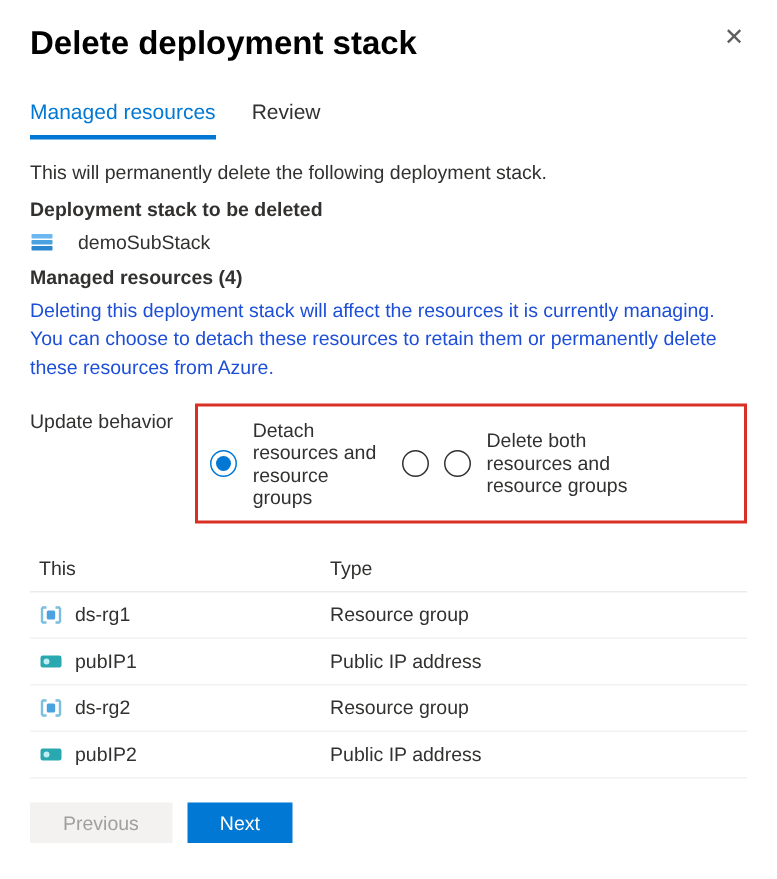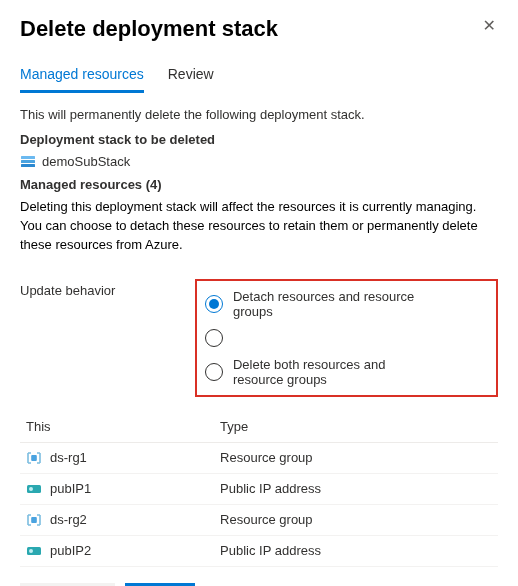--- a/index.html
+++ b/index.html
@@ -14,26 +14,26 @@
     background: #fff;
   }
   .header { display: flex; align-items: flex-start; justify-content: space-between; }
   .title { font-size: 22px; font-weight: 600; color: #000000; margin: 0 0 18px 0; }
   .close { font-size: 16px; color: #605e5c; cursor: pointer; line-height: 1; padding: 2px; }
   .tabs { display: flex; gap: 24px; border-bottom: 0; margin-bottom: 14px; }
   .tab { padding: 6px 0 8px 0; font-size: 14px; color: #323130; cursor: pointer; border-bottom: 3px solid transparent; }
   .tab.active { color: #0078d4; border-bottom-color: #0078d4; font-weight: 400; }
   .intro { margin-bottom: 10px; color: #323130; }
   .section-label { font-weight: 600; font-size: 13px; margin: 8px 0 6px 0; color: #323130; }
-  .stack-row { display: flex; align-items: center; gap: 6px; margin: 4px 0 8px 0; }
+  .stack-row { display: flex; align-items: center; gap: 16px; margin: 4px 0 8px 0; }
   .stack-name { color: #323130; }
-  .desc { color: #000000; line-height: 1.45; margin-bottom: 24px; }
+  .desc { color: #1d4ed8; line-height: 1.45; margin-bottom: 14px; }
   .behavior-row { display: flex; align-items: flex-start; margin-bottom: 14px; }
   .behavior-label { width: 220px; padding-top: 4px; color: #323130; }
-  .radio-box { border: 2px solid #d93025; padding: 8px 70px 8px 8px; display: flex; flex-direction: column; gap: 10px; }
+  .radio-box { border: 2px solid #d93025; padding: 8px 70px 8px 8px; display: flex; flex-direction: row; gap: 10px; }
   .radio-item { display: flex; align-items: center; gap: 10px; cursor: pointer; }
   .radio { width: 18px; height: 18px; border: 1px solid #323130; border-radius: 50%; display:flex; align-items:center; justify-content:center; flex-shrink:0; }
   .radio.selected { border-color: #0078d4; }
   .radio.selected::after { content:""; width: 10px; height: 10px; background:#0078d4; border-radius:50%; }
   .radio-text { font-size: 13px; color:#323130; }
   table { width: 100%; border-collapse: collapse; }
   th { text-align: left; font-weight: 400; font-size: 13px; color:#323130; border-bottom: 1px solid #edebe9; padding: 8px 6px; }
   td { padding: 7px 6px; border-bottom: 1px solid #f3f2f1; font-size: 13px; }
   .cell-name { display:flex; align-items:center; gap:8px; }
   .footer { display:flex; gap:10px; margin-top: 16px; }

